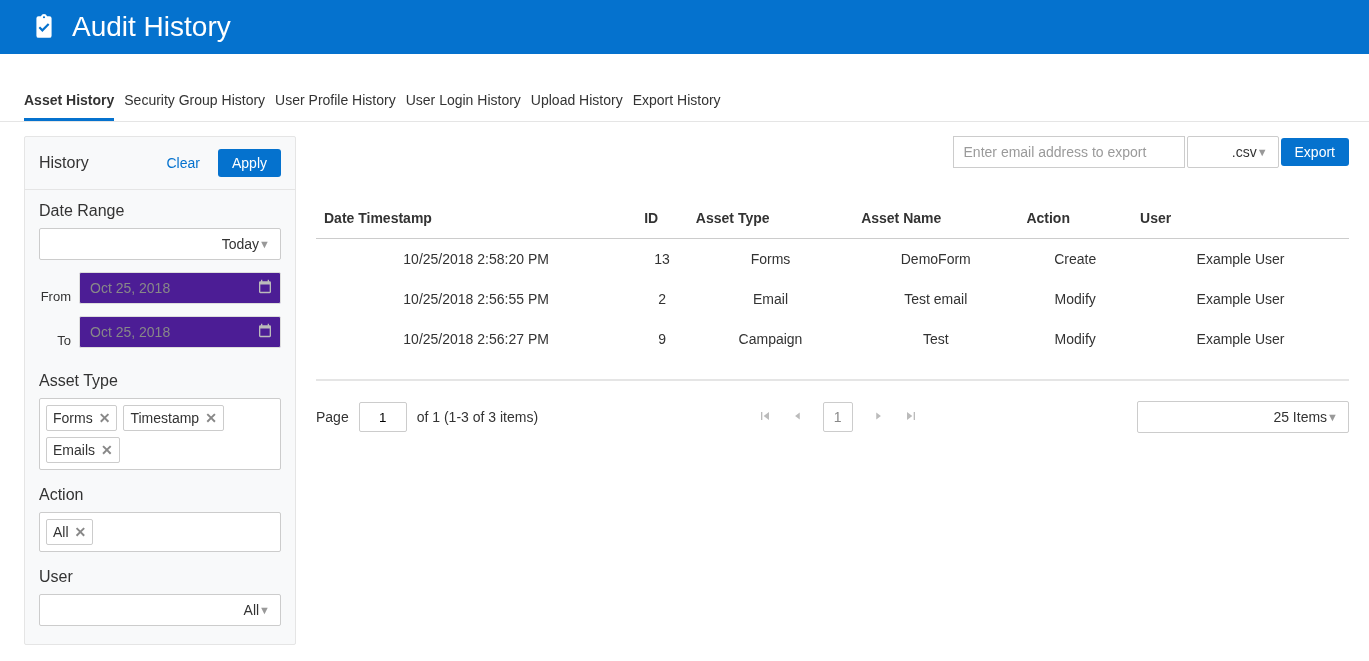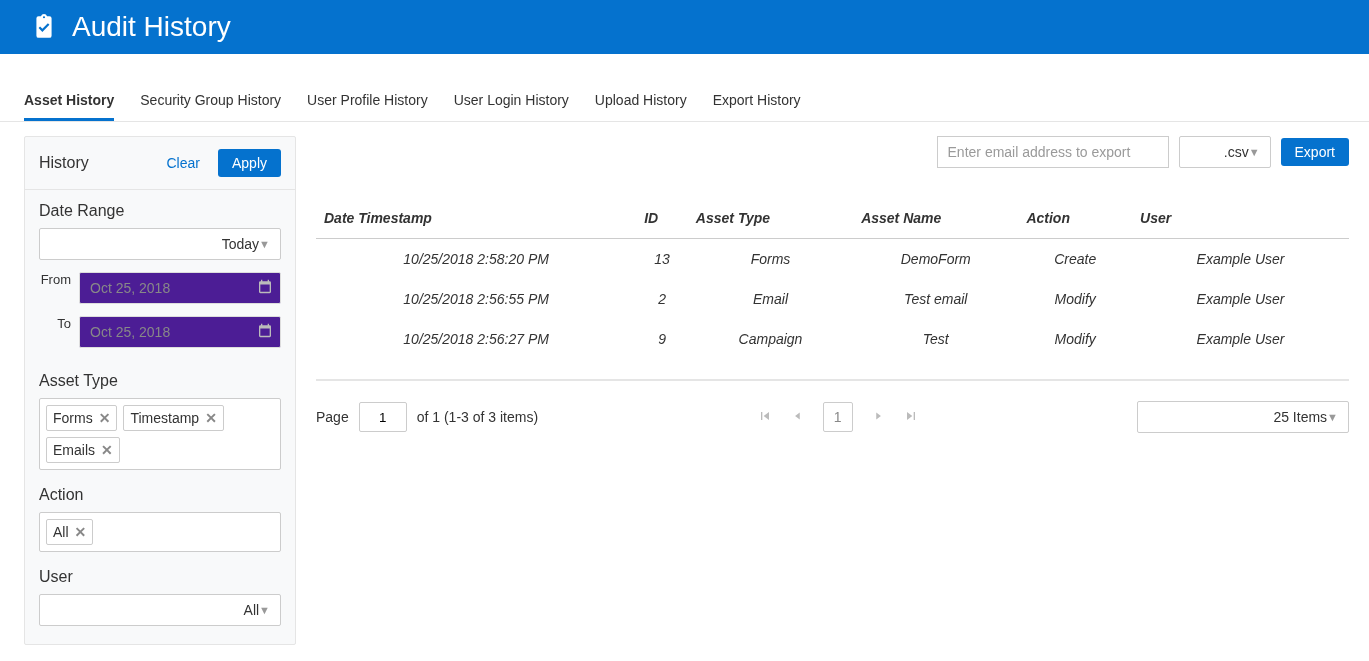--- a/index.html
+++ b/index.html
@@ -25,21 +25,21 @@
     display: flex;
     align-items: center;
     justify-content: center;
   }
   .header-title {
     font-size: 28px;
     font-weight: 400;
   }
   .tabs {
     display: flex;
-    gap: 26px;
+    gap: 10px;
     padding: 0 24px;
     border-bottom: 1px solid #e5e5e5;
     margin-top: 28px;
   }
   .tab {
     padding: 10px 0;
     cursor: pointer;
     color: #333;
     font-size: 14px;
     border-bottom: 3px solid transparent;
@@ -106,21 +106,21 @@
     padding: 0 10px;
     color: #333;
     cursor: pointer;
   }
   .select .caret {
     color: #999;
     font-size: 11px;
   }
   .date-row {
     display: flex;
-    align-items: flex-start;
+    align-items: flex-end;
     margin-top: 12px;
   }
   .date-row-label {
     width: 40px;
     text-align: right;
     padding-right: 8px;
     color: #333;
     font-size: 13px;
   }
   .date-input-wrap {
@@ -172,39 +172,38 @@
     font-weight: 700;
   }
   .content {
     flex: 1;
     padding: 14px 20px 0 20px;
   }
   .export-row {
     display: flex;
     justify-content: flex-end;
     align-items: center;
-    gap: 10px;
+    gap: 2px;
     margin-bottom: 30px;
   }
   .text-input {
     height: 32px;
     border: 1px solid #ccc;
     padding: 0 10px;
     width: 232px;
     font-size: 14px;
     color: #333;
   }
   .text-input::placeholder { color: #9a9a9a; }
   .format-select {
     width: 92px;
   }
   table.data {
     width: 100%;
     border-collapse: collapse;
-    font-style: italic;
   }
   table.data th, table.data td {
     text-align: left;
     padding: 12px 8px;
     font-size: 14px;
   }
   table.data thead th {
     border-bottom: 1px solid #ccc;
     font-weight: 700;
     color: #333;

